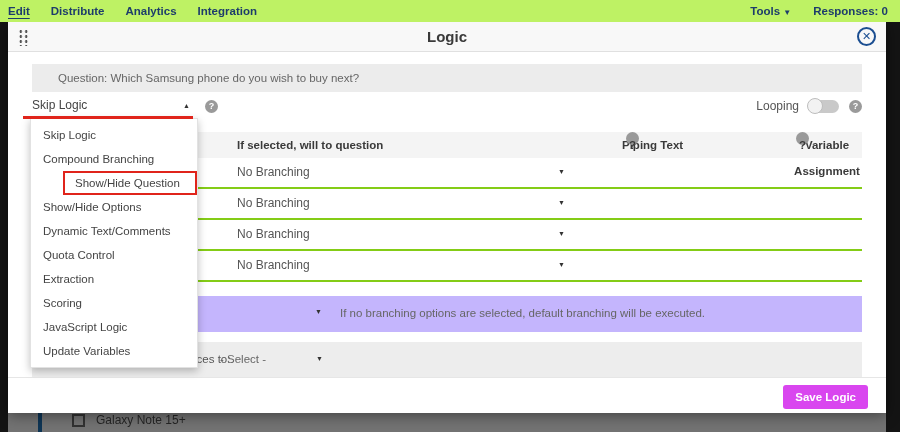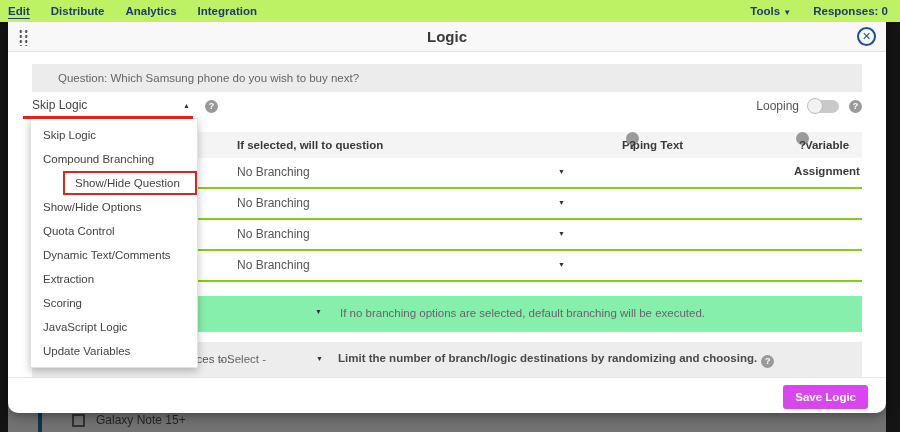--- a/index.html
+++ b/index.html
@@ -21,21 +21,21 @@
   .bg-row { position:absolute; left:0px; top:388px; width:878px; height:22px; background:#fff; }
   .bg-blue-bar { position:absolute; left:30px; top:0; width:4px; height:22px; background:#2076bc; }
   .bg-checkbox { position:absolute; left:64px; top:4px; width:13px; height:13px; border:2px solid #6f6f6f; background:#fff; }
   .bg-option-label { position:absolute; left:88px; top:3px; font-size:12px; color:#555; }
 
   
   .overlay { position:absolute; left:0; top:22px; width:900px; height:410px; background:rgba(0,0,0,0.55); z-index:5; }
 
   
   .modal { position:absolute; left:8px; top:22px; width:878px; height:391px; background:#fff; z-index:10;
-           box-shadow:0 2px 14px rgba(0,0,0,0.45);border-radius:10px; }
+           box-shadow:0 2px 14px rgba(0,0,0,0.45); }
   .modal-header { position:absolute; left:0; top:0; width:100%; height:30px; background:#f8f8f8; border-bottom:1px solid #e0e0e0; }
   .modal-title { text-align:center; line-height:30px; font-size:15px; font-weight:bold; color:#3a3a3a; }
   .drag-handle { position:absolute; left:10px; top:7px; width:11px; height:17px;
                  background-image:radial-gradient(#555 1.3px, transparent 1.4px); background-size:5.5px 5px; cursor:move; }
   .close-btn { position:absolute; right:10px; top:5px; width:19px; height:19px; border:2px solid #1b4e91; border-radius:50%;
                color:#1b4e91; font-size:11px; font-weight:bold; text-align:center; line-height:15px; cursor:pointer; }
 
   .question-strip { position:absolute; left:24px; top:42px; width:830px; height:28px; background:#ececec;
                     font-size:11.5px; color:#666; line-height:28px; padding-left:26px;
                     white-space:nowrap; overflow:hidden; }
@@ -61,21 +61,21 @@
   .col-pipe { left:520px; width:140px; text-align:center; }
   .col-var  { left:690px; width:140px; text-align:center; }
   .hdr-help { display:inline-block; vertical-align:-2px; margin-left:4px; }
 
   .tbl-rows { position:absolute; left:24px; top:136px; width:830px; }
   .tbl-row { position:relative; height:31px; border-bottom:2px solid #84cc16;padding-left:28px; }
   .nb-select { position:absolute; left:205px; top:7px; width:336px; font-size:12px; color:#555; cursor:pointer; }
   .nb-select .caret-dn { position:absolute; right:8px; top:3px; font-size:7px; color:#333; }
 
   
-  .default-strip { position:absolute; left:24px; top:274px; width:830px; height:36px; background:#86efac; }
+  .default-strip { position:absolute; left:24px; top:274px; width:830px; height:36px; background:#c4b5fd; }
   .default-caret { position:absolute; left:283px; top:12px; font-size:7px; color:#333; cursor:pointer; }
   .default-note { position:absolute; left:308px; top:11px; font-size:11.5px; color:#666; }
 
   
   .rand-strip { position:absolute; left:24px; top:320px; width:830px; height:36px; background:#ededed; }
   .rand-label1 { position:absolute; left:6px; top:11px; font-size:11.5px; color:#555; }
   .rand-label2 { position:absolute; left:116px; top:11px; font-size:11.5px; color:#555; }
   .rand-select { position:absolute; left:188px; top:11px; width:110px; font-size:11.5px; color:#666; cursor:pointer; }
   .rand-caret { position:absolute; left:284px; top:13px; font-size:7px; color:#333; }
   .rand-note { position:absolute; left:306px; top:10px; font-size:11.5px; font-weight:bold; color:#4a4a4a; }
@@ -184,32 +184,31 @@
   <div class="default-strip">
     <span class="default-caret">▼</span>
     <span class="default-note">If no branching options are selected, default branching will be executed.</span>
   </div>
 
   <div class="rand-strip">
     <span class="rand-label1">Branching Randomizer</span>
     <span class="rand-label2">Limit choices to:</span>
     <span class="rand-select">- Select -</span>
     <span class="rand-caret">▼</span>
-    <span class="rand-note"><span>Limit the number of branch/logic destinations by randomizing and choosing.</span><span class="help-icon rand-help">?</span></span>
   </div>
 
   <div class="footer-line"></div>
   <button class="save-btn">Save Logic</button>
 
   <div class="menu">
     <div class="menu-item">Skip Logic</div>
     <div class="menu-item">Compound Branching</div>
     <div class="menu-item highlighted">Show/Hide Question</div>
     <div class="menu-item">Show/Hide Options</div>
+    <div class="menu-item">Dynamic Text/Comments</div>
     <div class="menu-item">Quota Control</div>
-    <div class="menu-item">Dynamic Text/Comments</div>
     <div class="menu-item">Extraction</div>
     <div class="menu-item">Scoring</div>
     <div class="menu-item">JavaScript Logic</div>
     <div class="menu-item">Update Variables</div>
   </div>
 
 </div>
 
 </body></html>

